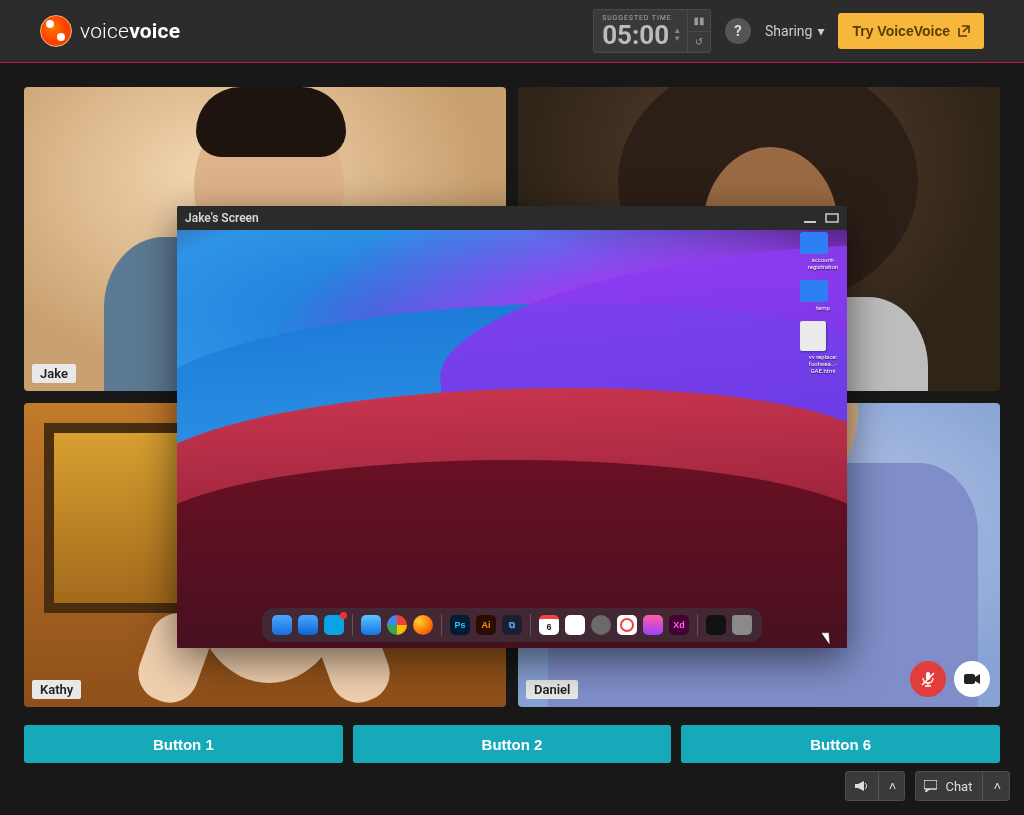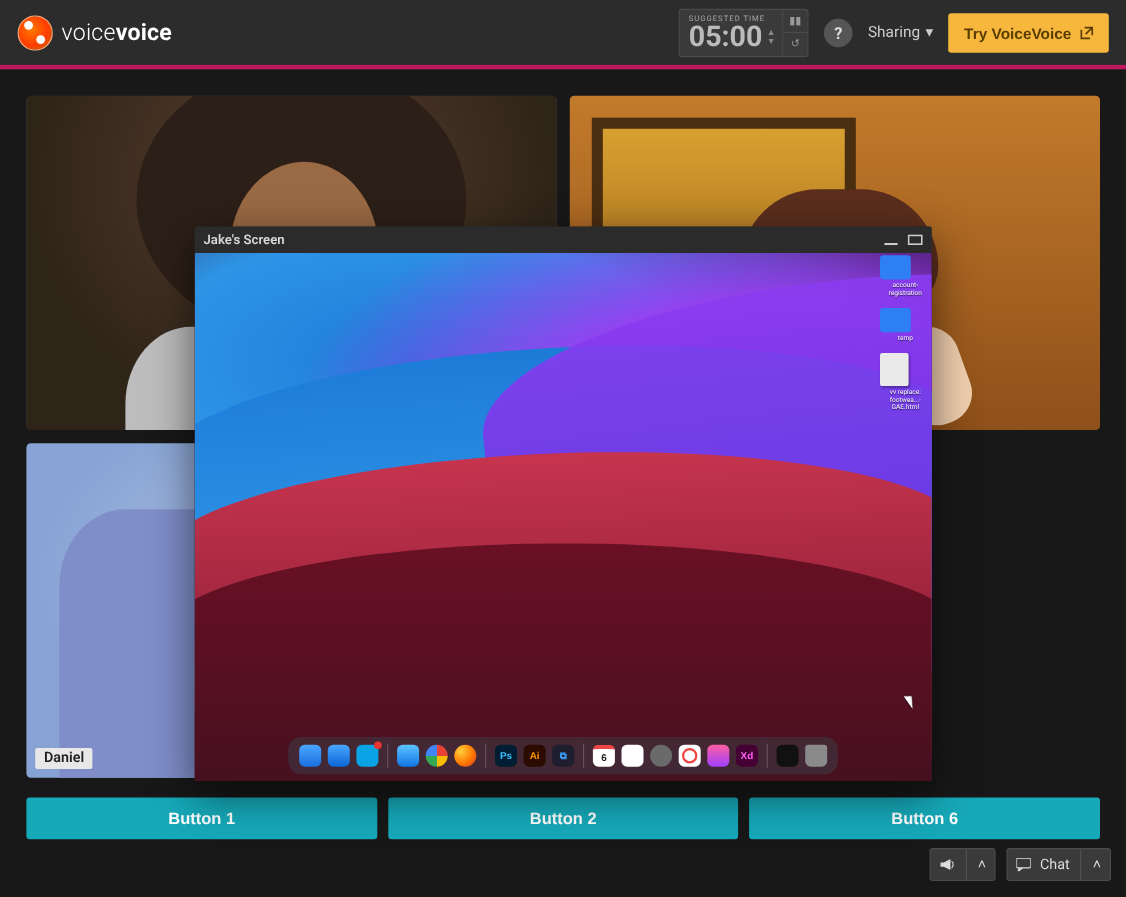--- a/index.html
+++ b/index.html
@@ -10,23 +10,23 @@
     overflow: hidden;
     color: #eee;
     position: relative;
   }
   
   .header {
     height: 63px;
     background: #2c2c2c;
     display: flex;
     align-items: center;
-    padding: 0 16px;
+    padding: 0 40px;
     gap: 14px;
-    border-bottom: 4px solid #be185d;
+    border-bottom: 1px solid #be185d;
   }
   .logo { display: flex; align-items: center; gap: 8px; }
   .logo-mark {
     width: 32px; height: 32px; border-radius: 50%;
     background: radial-gradient(circle at 40% 40%, #ff7a00, #ff3d00 55%, #b16b00);
     position: relative;
     border: 1px solid #ffb080;
   }
   .logo-mark::before, .logo-mark::after {
     content:""; position:absolute; border-radius:50%;
@@ -101,21 +101,21 @@
   }
   .chipbtn {
     background:#3a3a3a; border:1px solid #4c4c4c; border-radius:3px;
     height:30px; padding:0 8px; display:flex; align-items:center; gap:8px;
     color:#ddd; font-size:13px; cursor:pointer;
   }
   .vline { width:1px; align-self:stretch; background:#555; margin:0 2px; }
 
   
   .share-win {
-    position:absolute; left:177px; top:206px; width:670px; height:504px;
+    position:absolute; left:177px; top:206px; width:670px; height:442px;
     background:#2b2b2b; border-radius:2px; box-shadow:0 12px 40px rgba(0,0,0,0.55);
     display:flex; flex-direction:column; overflow:hidden;
   }
   .share-titlebar {
     height:24px; background:#2b2b2b; display:flex; align-items:center;
     padding:0 8px; color:#d8d8d8; font-size:12px; font-weight:600;
   }
   .share-titlebar .spacer { flex:1; }
   .winicon { width:14px;height:10px;margin-left:8px;cursor:pointer; }
 
@@ -208,20 +208,28 @@
     <span>Try VoiceVoice</span>
     <svg width="12" height="12" viewBox="0 0 12 12">
         <path d="M4 1h7v7M11 1L5 7M9 11H1V3" fill="none" stroke="#5a3d00" stroke-width="1.6"></path>
       </svg>
   </button>
 </div>
 
 <div class="stage">
   <div class="grid">
 
+    <div class="tile tile1">
+      <div class="person">
+        <div class="torso" style="left:80px; top:150px; width:320px; height:260px; background:#5d7a94;"></div>
+        <div class="head" style="left:170px; top:12px; width:150px; height:175px; background:#deb389;"></div>
+        <div class="head" style="left:172px; top:0px; width:150px; height:70px; background:#1d1410; border-radius:70px 70px 40px 40px;"></div>
+      </div>
+      <div class="name-tag">Jake</div>
+    </div>
 
     <div class="tile tile2">
       <div class="person">
         <div class="head" style="left:100px; top:-30px; width:300px; height:250px; background:#2c1f17; border-radius:50%;"></div>
         <div class="head" style="left:185px; top:60px; width:135px; height:160px; background:#9a6a44;"></div>
         <div class="torso" style="left:90px; top:210px; width:320px; height:160px; background:#bdbdbd;"></div>
       </div>
     </div>
 
     <div class="tile tile3">

